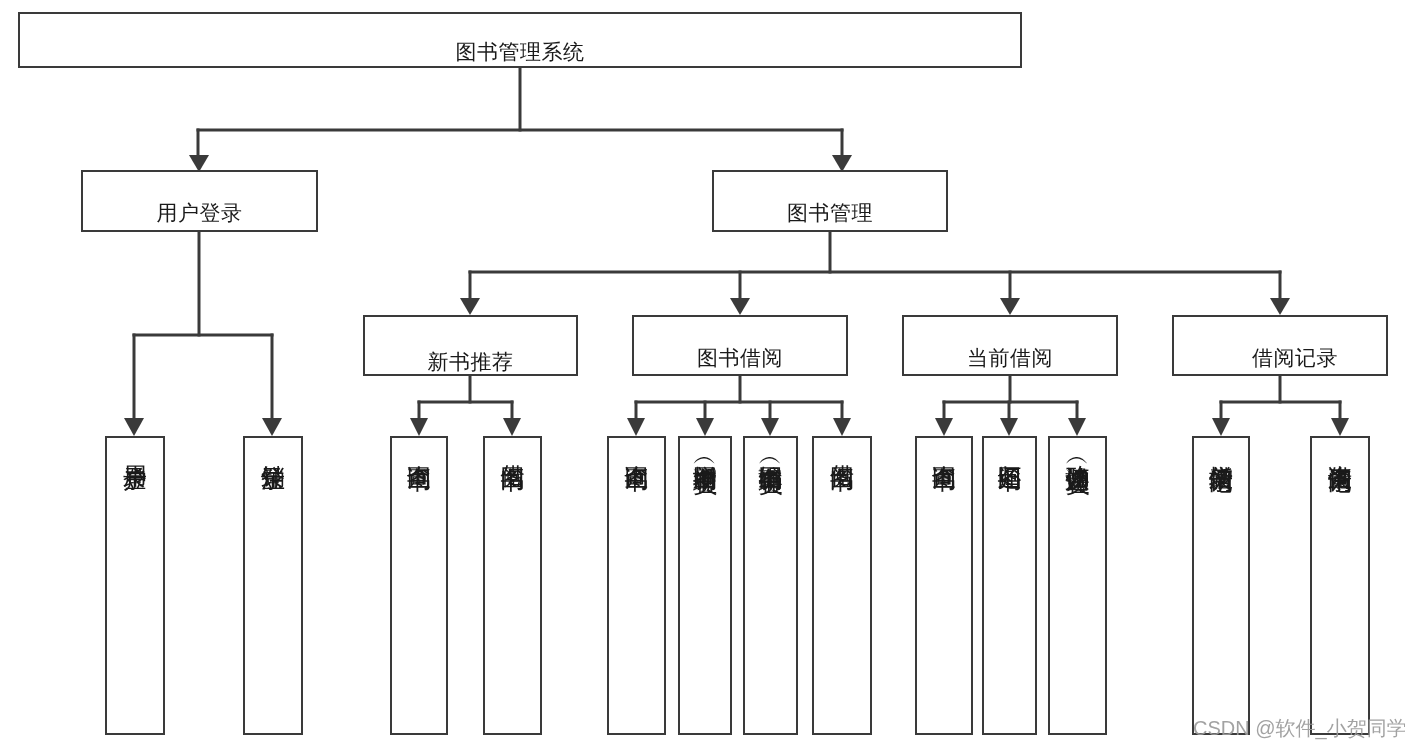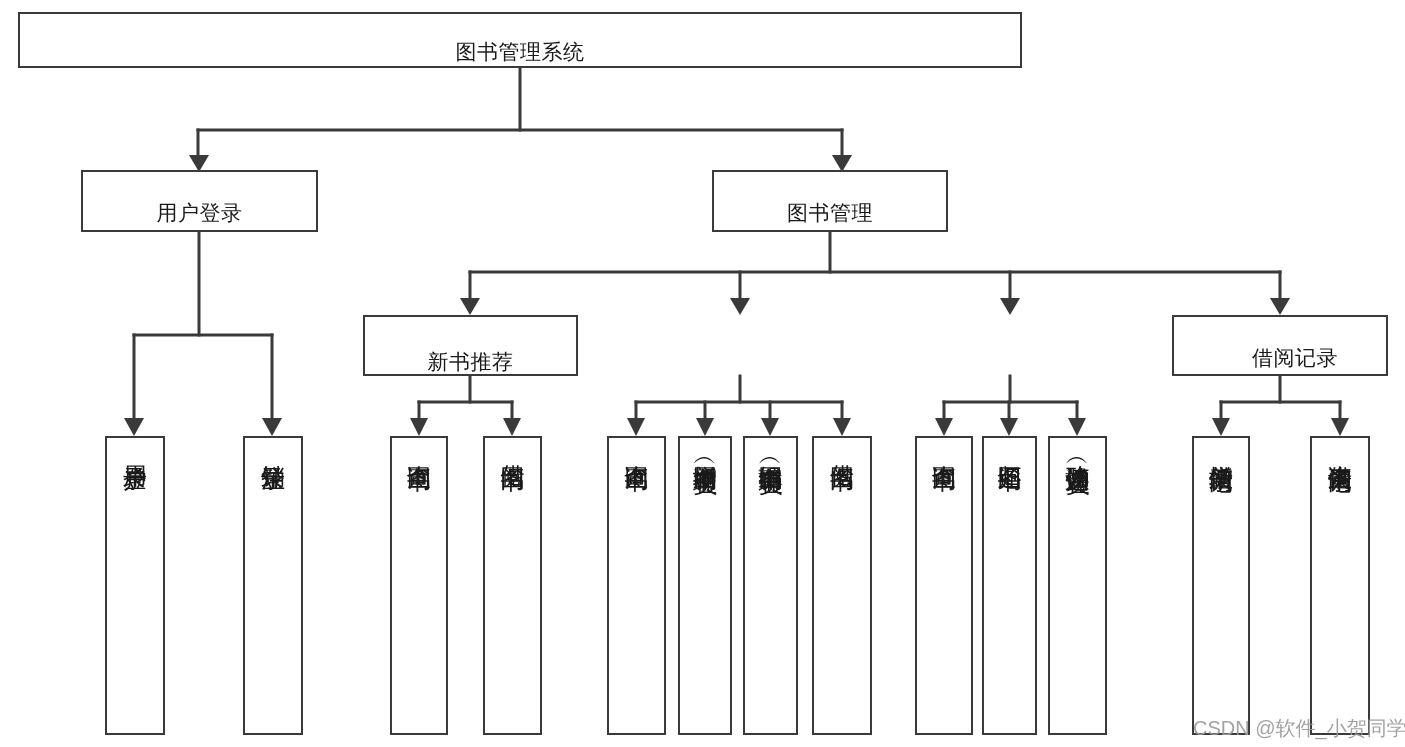--- a/index.html
+++ b/index.html
@@ -163,20 +163,26 @@
   <div class="node horiz" style="left:81px; top:170px; width:237px; height:62px;">
     <span class="label">用户登录</span>
   </div>
   <div class="node horiz" style="left:712px; top:170px; width:236px; height:62px;">
     <span class="label">图书管理</span>
   </div>
 
   <div class="node horiz" style="left:363px; top:315px; width:215px; height:61px;align-items:flex-end;">
     <span class="label">新书推荐</span>
   </div>
+  <div class="node horiz" style="left:632px; top:315px; width:216px; height:61px;">
+    <span class="label">图书借阅</span>
+  </div>
+  <div class="node horiz" style="left:902px; top:315px; width:216px; height:61px;">
+    <span class="label">当前借阅</span>
+  </div>
   <div class="node horiz" style="left:1172px; top:315px; width:216px; height:61px;padding-left:30px;">
     <span class="label">借阅记录</span>
   </div>
 
   <div class="node vert" style="left:105px; top:436px; width:60px; height:299px;">
     <span class="label">用户登录</span>
   </div>
   <div class="node vert" style="left:243px; top:436px; width:60px; height:299px;">
     <span class="label">注销登录</span>
   </div>

